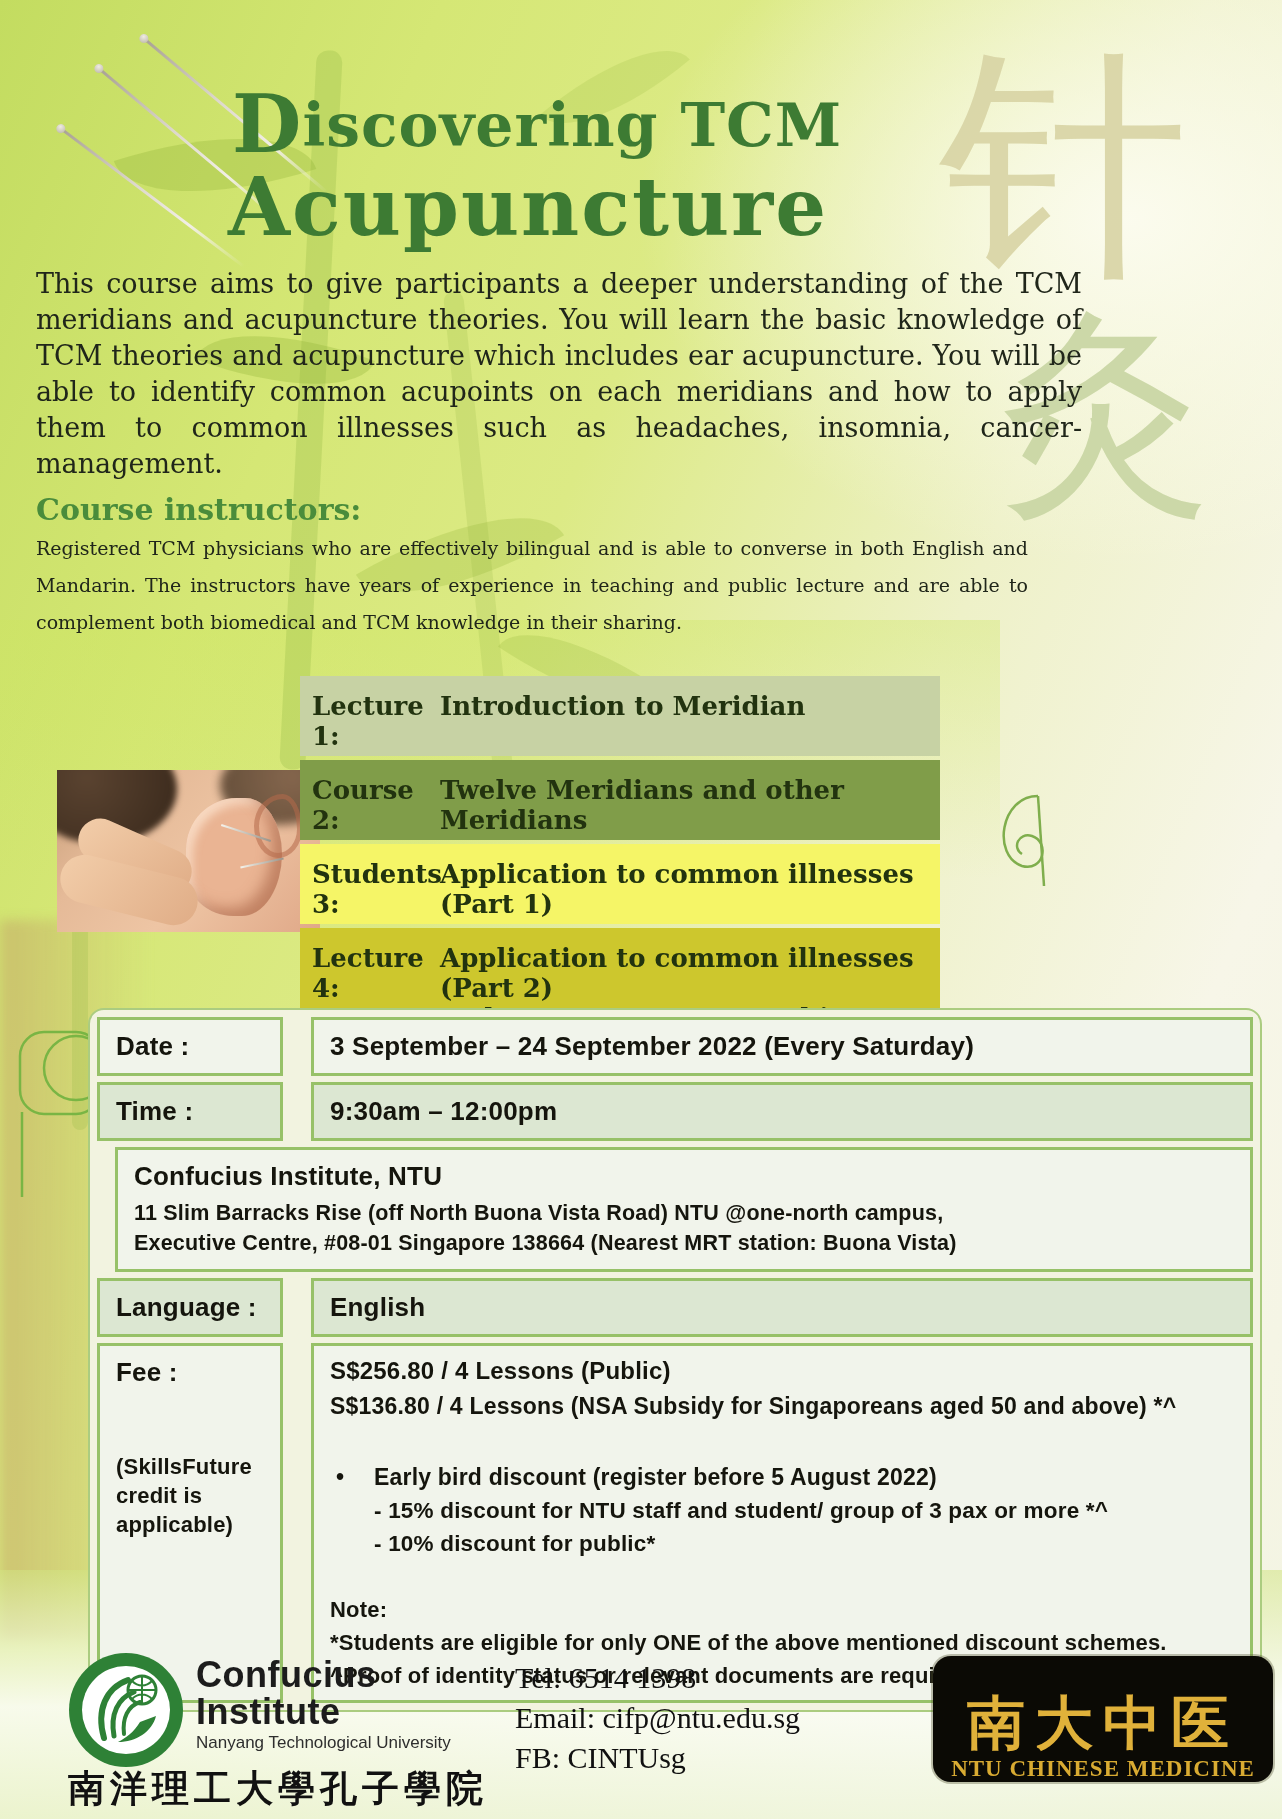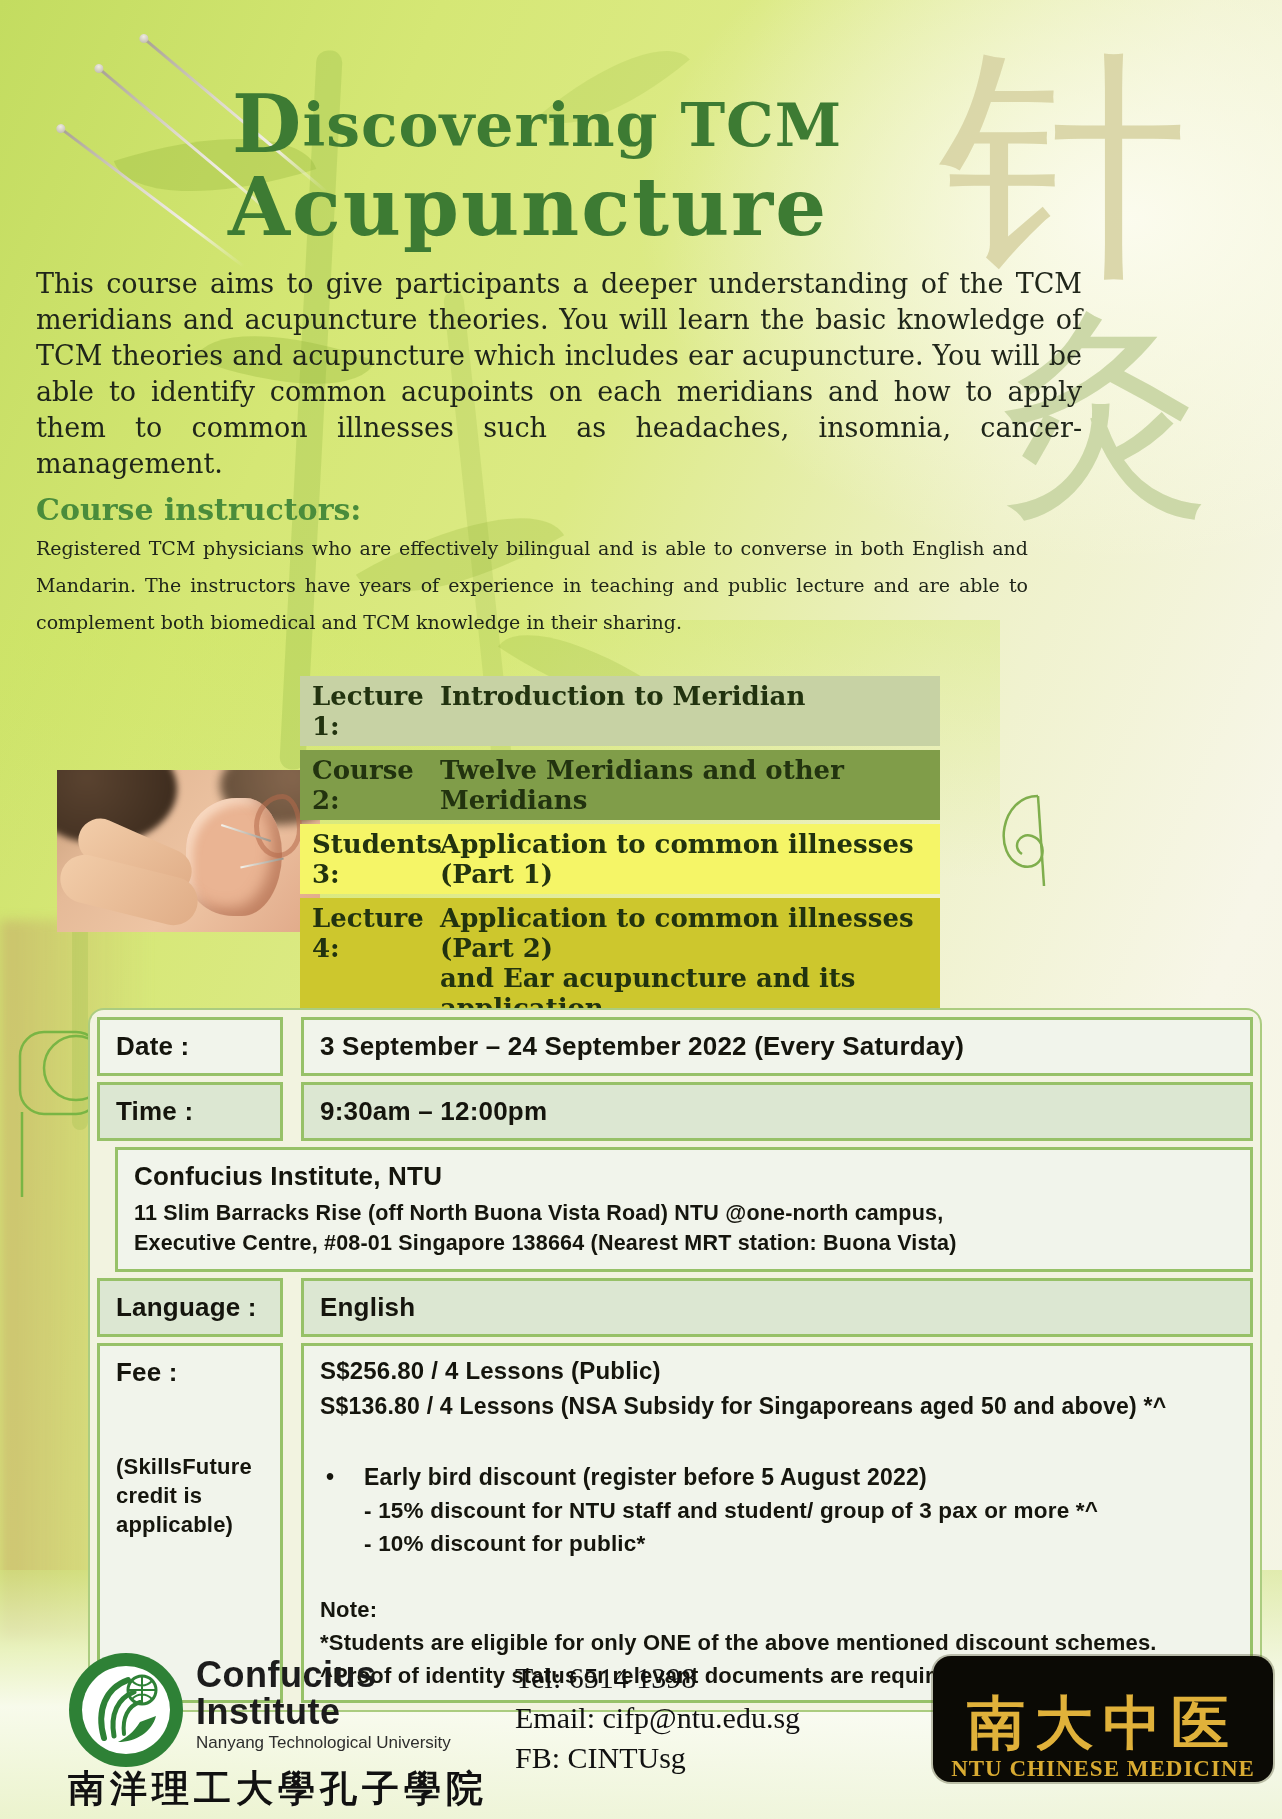--- a/index.html
+++ b/index.html
@@ -43,21 +43,21 @@
   .body-serif { font-family:"DejaVu Serif", serif; color:#20261a; }
   .intro { position:absolute; left:36px; top:266px; width:1046px; font-size:27px;
     line-height:36px; text-align:justify; font-weight:500; }
   .instructors-heading { position:absolute; left:36px; top:492px; font-size:30px;
     font-weight:700; color:#4a8c3b; }
   .instructors { position:absolute; left:36px; top:530px; width:992px; font-size:19px;
     line-height:37px; text-align:justify; font-weight:500; }
 
   
   .lectures { position:absolute; left:300px; top:676px; width:640px; }
-  .lec-row { display:flex; padding:5px 10px 5px 12px; margin-bottom:4px;
+  .lec-row { display:flex; padding:15px 10px 5px 12px; margin-bottom:4px;
     font-family:"DejaVu Serif", serif; font-weight:700; font-size:26px; color:#22330f; }
   .lec-label { width:128px; flex:0 0 128px; }
   .lec1 { background:#c7d2a4; }
   .lec2 { background:#809d49; }
   .lec3 { background:#f5f567; }
   .lec4 { background:#cdc72d; }
 
   
   .ear-photo { position:absolute; left:57px; top:770px; width:263px; height:162px; overflow:hidden;
     background:linear-gradient(130deg,#c69d79 0%, #e5ba98 28%, #eec5a4 58%, #e0a888 100%); }
@@ -76,21 +76,21 @@
   .pin { position:absolute; height:2px; background:linear-gradient(90deg,#f5f2ea,#9a948a); }
 
   
   .ornament-left { position:absolute; left:14px; top:1012px; }
   .ornament-right { position:absolute; left:986px; top:790px; }
 
   
   .details-table { position:absolute; left:88px; top:1008px; width:1174px;
     background:#f2f3e0; border:2px solid #abcc80; border-radius:16px; padding:7px;
     font-family:"Liberation Sans", sans-serif; color:#15150d; }
-  .t-row { display:flex; gap:0; margin-bottom:6px; }
+  .t-row { display:flex; gap:10px; margin-bottom:6px; }
   .t-row:last-child { margin-bottom:0; }
   .cell { border:3px solid #97c168; padding:11px 16px; font-weight:700; font-size:26px; letter-spacing:0.2px; }
   .lbl { width:186px; flex:0 0 186px; }
   .val { flex:1;margin-left:18px; }
   .bg-a { background:#f1f4eb; }
   .bg-b { background:#dce7d2; }
   .venue-sub { font-size:21.5px; line-height:30px; margin-top:6px; }
   .fee-label-note { margin-top:64px; font-size:22px; line-height:29px; }
   .fee-line1 { font-size:24px; }
   .fee-line2 { font-size:23px; margin-top:8px; }

